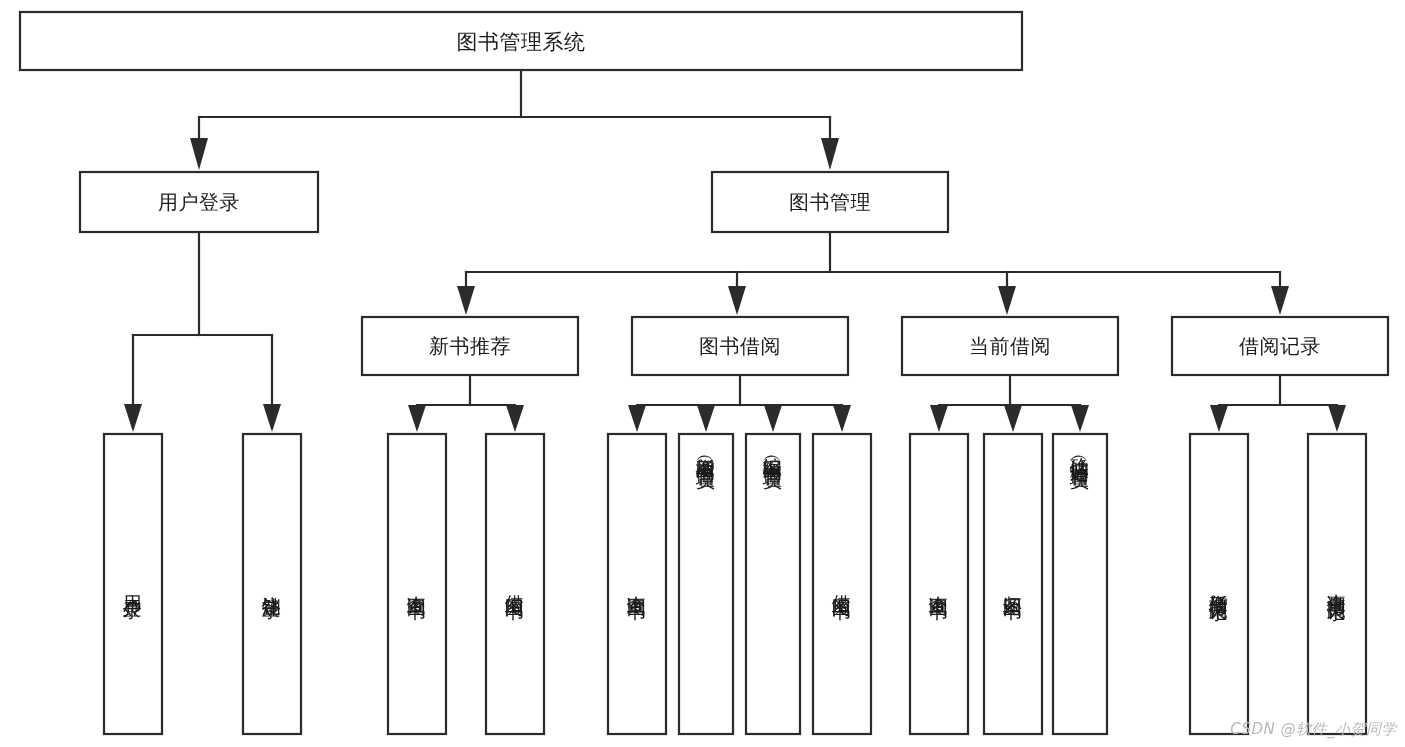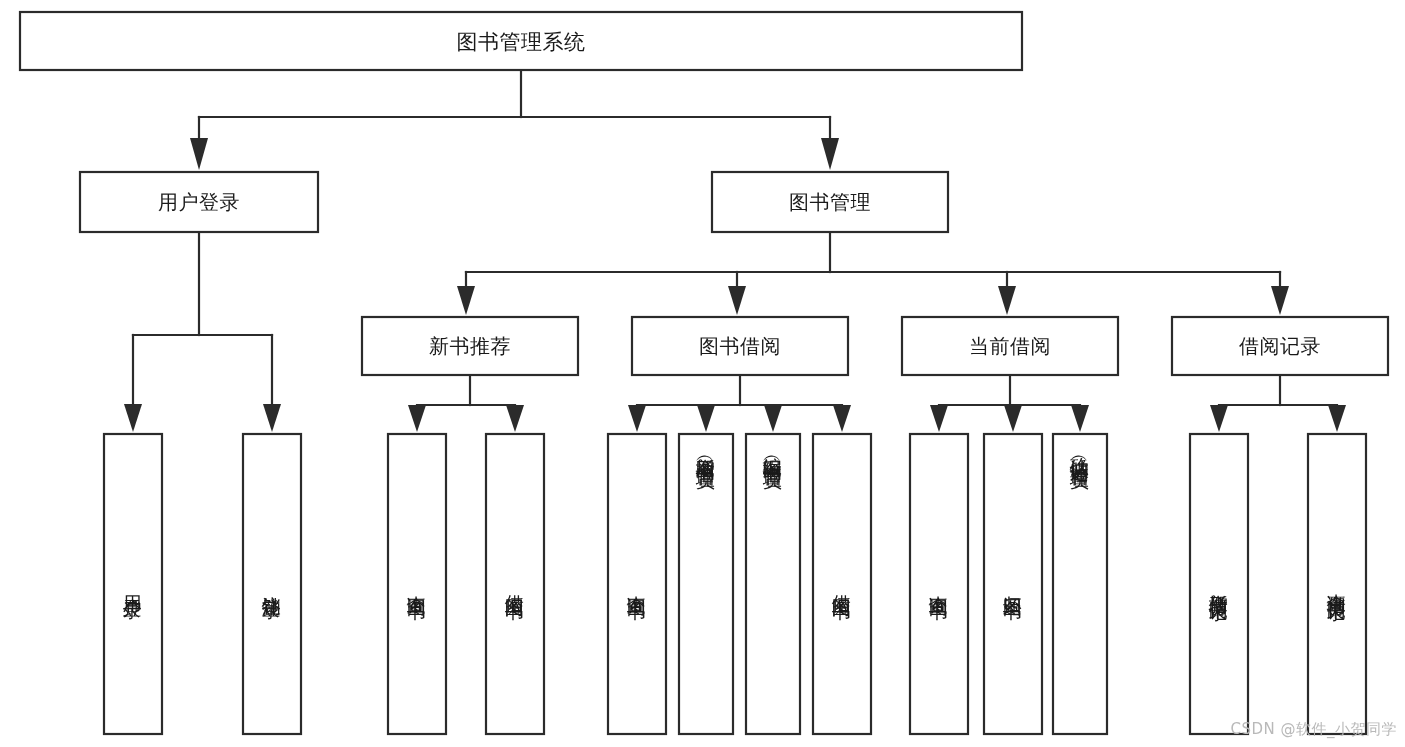--- a/index.html
+++ b/index.html
@@ -80,20 +80,21 @@
   #watermark {
     position: absolute;
     right: 8px;
     bottom: 8px;
     font-family: "DejaVu Sans", "Liberation Sans", sans-serif;
     font-size: 15px;
     color: #b9b9b9;
     letter-spacing: 0.5px;
     user-select: none;
     white-space: nowrap;
+    font-style: italic;
   }
 </style>
 </head>
 <body>
 
 <div id="diagram-root">
 
   <svg class="flow" viewBox="0 0 1405 747">
 
     <g>

